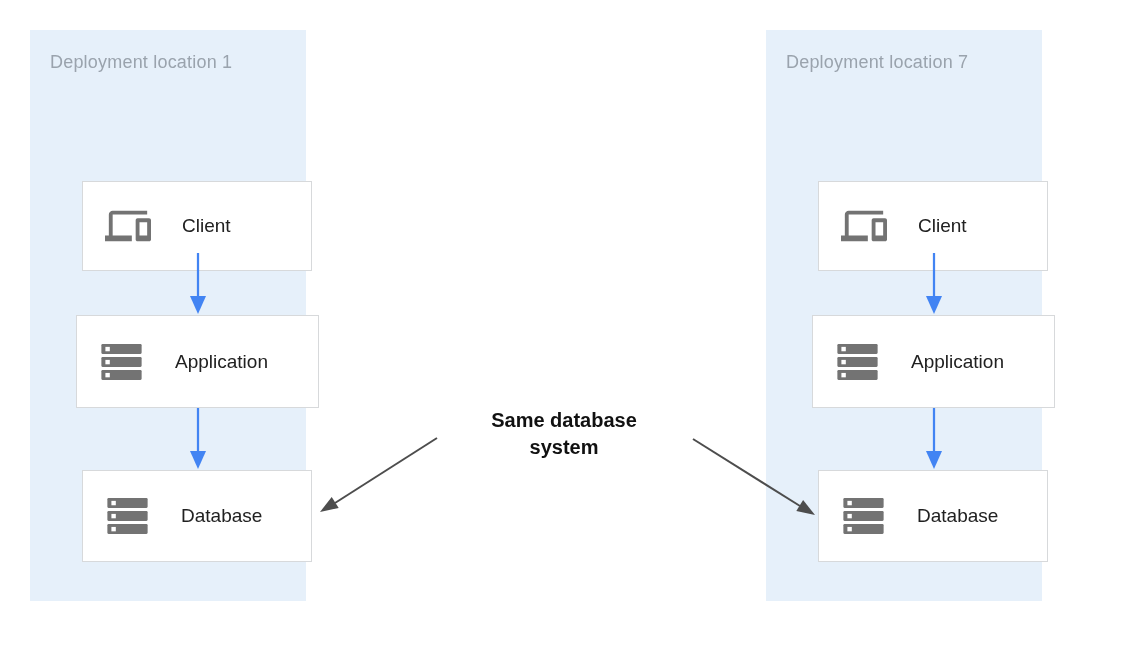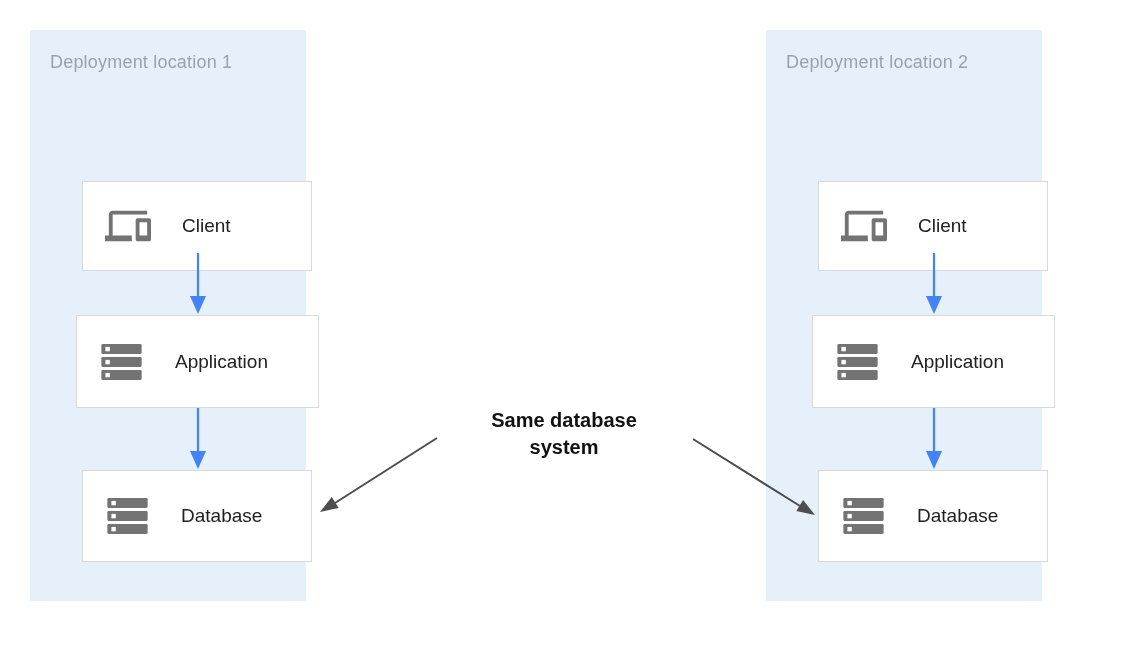--- a/index.html
+++ b/index.html
@@ -125,21 +125,21 @@
             <rect x="3.6" y="10.9" width="2.3" height="2.3"></rect>
             <rect x="3.6" y="17.7" width="2.3" height="2.3"></rect>
           </g>
         </svg>
       </span>
       <span class="node-label">Database</span>
     </div>
   </div>
 
   <div class="panel right">
-    <div class="panel-label">Deployment location 2</div>
+    <div class="panel-label">Deployment location 7</div>
 
     <div class="node node-client">
       <span class="icon">
         <svg width="56" height="46" viewBox="0 0 24 24">
           <path class="icon-fill" d="M4 6h18V4H4c-1.1 0-2 .9-2 2v11H0v3h14v-3H4V6zm19 2h-6c-.55 0-1 .45-1 1v10c0 .55.45 1 1 1h6c.55 0 1-.45 1-1V9c0-.55-.45-1-1-1zm-1 9h-4v-7h4v7z"></path>
         </svg>
       </span>
       <span class="node-label">Client</span>
     </div>
 

